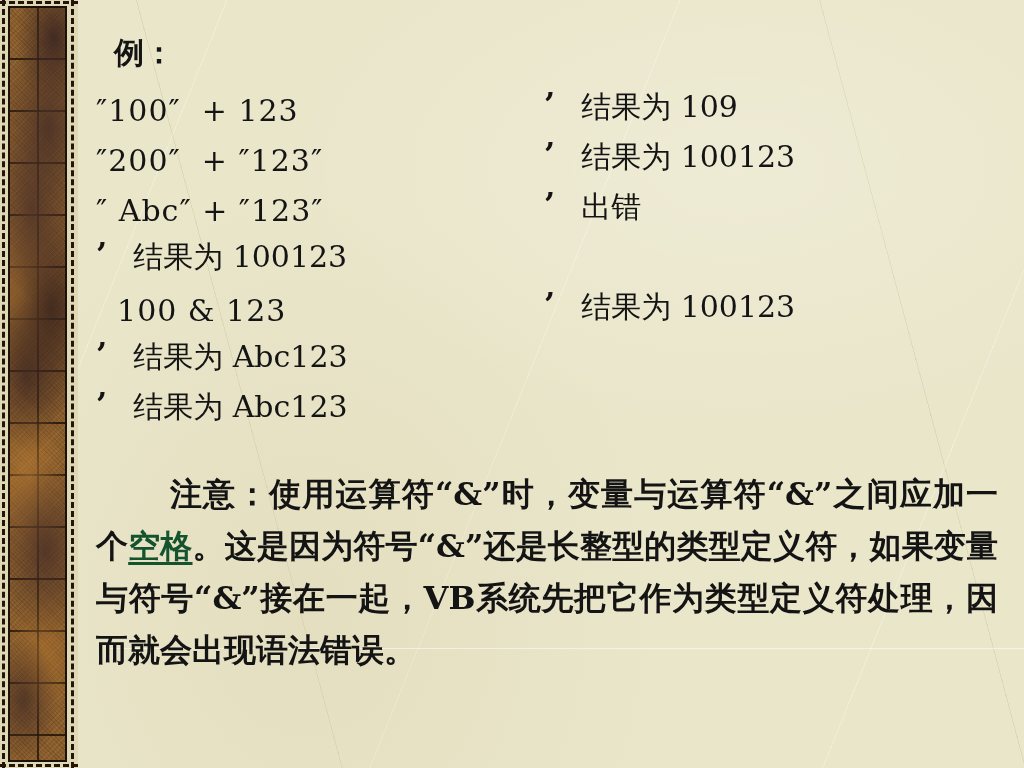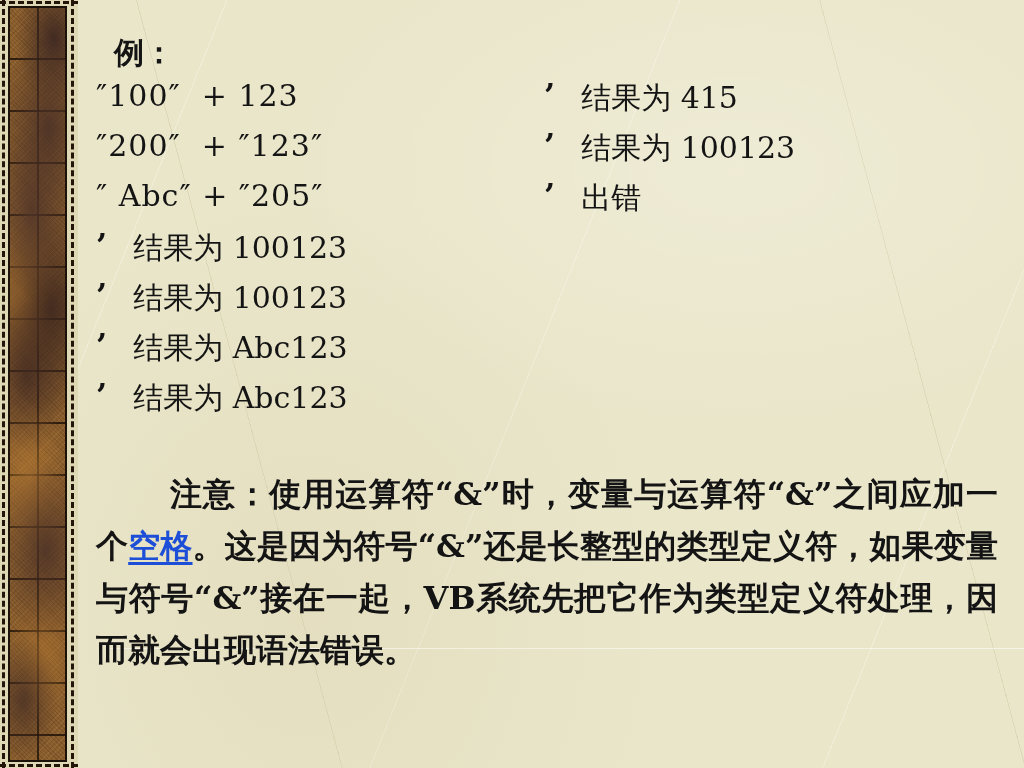--- a/index.html
+++ b/index.html
@@ -61,40 +61,40 @@
   }
 
   
   .content {
     position: absolute; left: 96px; top: 28px; right: 18px;
   }
   .slide-title {
     font-size: 30px; font-weight: 600; height: 50px; line-height: 50px;
     padding-left: 18px; white-space: pre;
   }
-  .code-row { display: flex; height: 50px; align-items: flex-start; }
+  .code-row { display: flex; height: 50px; align-items: flex-end; }
   .code-cell {
     width: 448px; font-size: 30px; white-space: pre; letter-spacing: 1px;
   }
   .comment-cell { font-size: 30px; white-space: pre; display: flex; align-items: center; }
   .comment-marker {
     font-size: 32px; font-weight: 700; margin-right: 26px; line-height: 1;
     position: relative; top: -4px;
   }
 
   .note {
     margin-top: 40px;
     width: 902px;
     font-size: 32px; font-weight: 700;
     line-height: 52px;
     text-indent: 74px;
     text-align: justify;
   }
   .note-link {
-    color: #1d4ed8; text-decoration: underline; text-underline-offset: 5px;
+    color: #14532d; text-decoration: underline; text-underline-offset: 5px;
     cursor: pointer; font-weight: 700;
   }
 </style>
 </head>
 <body>
 
 <div class="border-strip">
   <div class="stitch stitch-left"></div>
   <div class="quilt-panel"></div>
   <div class="stitch stitch-right"></div>
@@ -105,48 +105,49 @@
 <div class="crease"></div>
 
 <div class="content">
 
   <div class="slide-title">例：</div>
 
   <div class="code-row">
     <div class="code-cell">″100″  + 123</div>
     <div class="comment-cell">
       <span class="comment-marker">’</span>
-      <span>结果为 415</span>
+      <span>结果为 109</span>
     </div>
   </div>
 
   <div class="code-row">
     <div class="code-cell">″200″  + ″123″</div>
     <div class="comment-cell">
       <span class="comment-marker">’</span>
       <span>结果为 100123</span>
     </div>
   </div>
 
   <div class="code-row">
-    <div class="code-cell">″ Abc″ + ″205″</div>
+    <div class="code-cell">″ Abc″ + ″123″</div>
     <div class="comment-cell">
       <span class="comment-marker">’</span>
       <span>出错</span>
     </div>
   </div>
 
   <div class="code-row">
     <div class="comment-cell">
       <span class="comment-marker">’</span>
       <span>结果为 100123</span>
     </div>
   </div>
 
   <div class="code-row">
+    <div class="code-cell">  100 &amp; 123</div>
     <div class="comment-cell">
       <span class="comment-marker">’</span>
       <span>结果为 100123</span>
     </div>
   </div>
 
   <div class="code-row">
     <div class="comment-cell">
       <span class="comment-marker">’</span>
       <span>结果为 Abc123</span>

